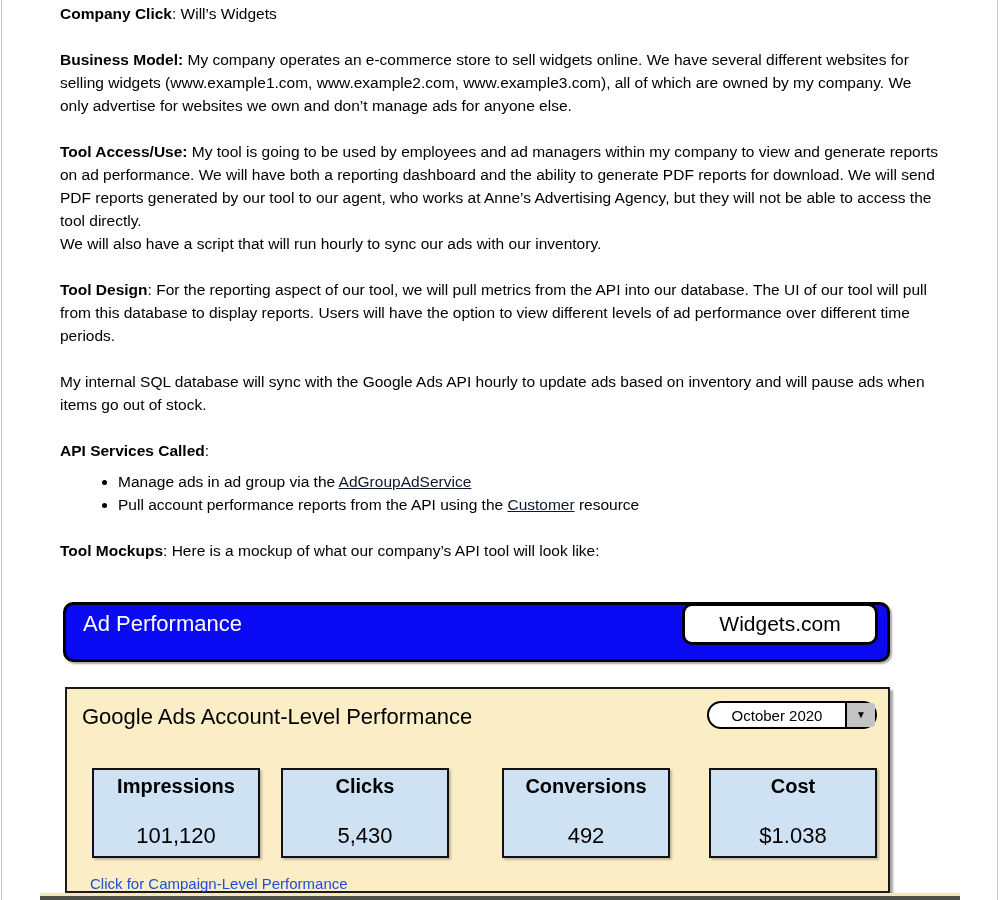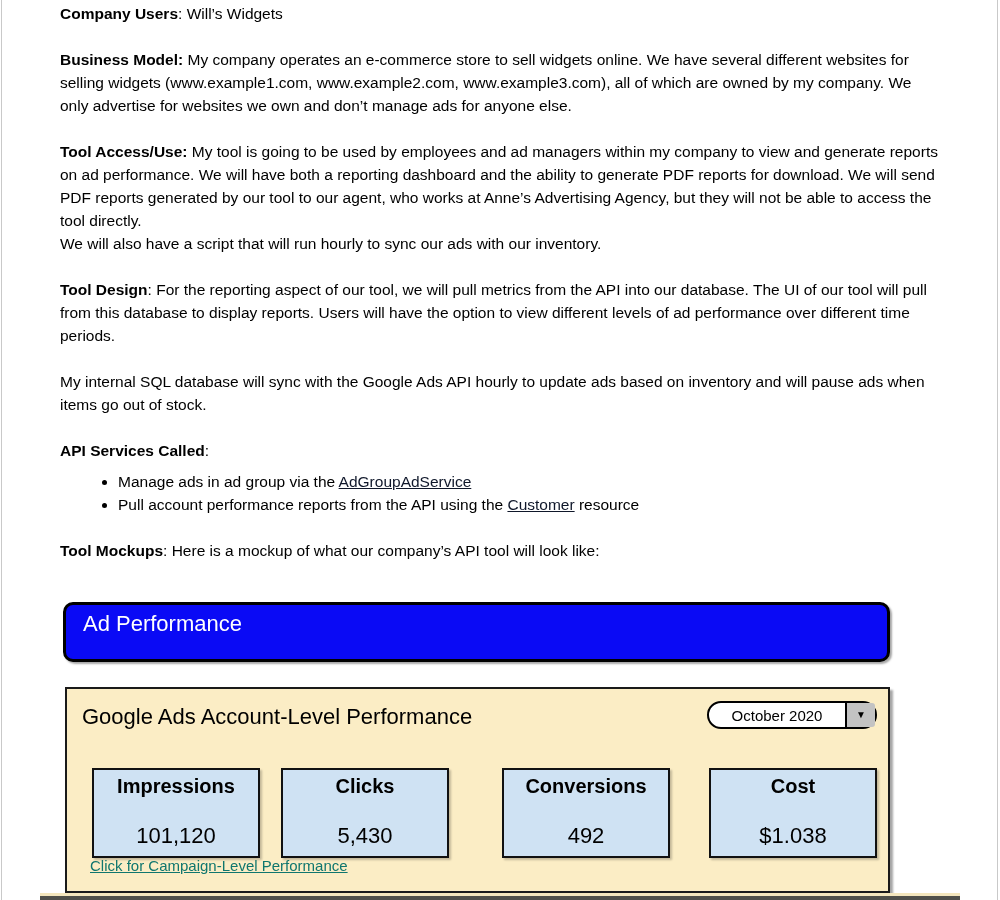--- a/index.html
+++ b/index.html
@@ -76,40 +76,40 @@
     box-shadow:2px 2px 2px rgba(0,0,0,0.22);
   }
   .card .metric-label{font-weight:700;font-size:20px;margin-top:5px;}
   .card .metric-value{font-size:22px;margin-bottom:7px;}
   .card.c1{left:25px;}
   .card.c2{left:214px;}
   .card.c3{left:435px;}
   .card.c4{left:642px;gap:8px;}
 
   .camp-link{
-    position:absolute;left:23px;top:168px;
-    font-size:15px;color:#0f766e;text-decoration:underline;cursor:pointer;
+    position:absolute;left:23px;top:186px;
+    font-size:15px;color:#1d4ed8;cursor:pointer;
   }
 
   
   .bottom-strip{
     position:absolute;left:40px;top:893px;width:920px;height:7px;
     box-sizing:border-box;
     background:#f4e6bd;border-bottom:4px solid #50504a;
   }
 </style>
 </head>
 <body>
 
 <div class="edge left"></div>
 <div class="edge right"></div>
 
 <div class="doc">
 
-  <p class="para"><b>Company Users</b><span>: Will’s Widgets</span></p>
+  <p class="para"><b>Company Click</b><span>: Will’s Widgets</span></p>
 
   <p class="para"><b>Business Model:</b><span> My company operates an e-commerce store to sell widgets online. We have several different websites for selling widgets (www.example1.com, www.example2.com, www.example3.com), all of which are owned by my company. We only advertise for websites we own and don’t manage ads for anyone else.</span></p>
 
   <p class="para"><b>Tool Access/Use:</b><span> My tool is going to be used by employees and ad managers within my company to view and generate reports on ad performance. We will have both a reporting dashboard and the ability to generate PDF reports for download. We will send PDF reports generated by our tool to our agent, who works at Anne’s Advertising Agency, but they will not be able to access the tool directly.</span><br><span>We will also have a script that will run hourly to sync our ads with our inventory.</span></p>
 
   <p class="para"><b>Tool Design</b><span>: For the reporting aspect of our tool, we will pull metrics from the API into our database. The UI of our tool will pull from this database to display reports. Users will have the option to view different levels of ad performance over different time periods.</span></p>
 
   <p class="para"><span>My internal SQL database will sync with the Google Ads API hourly to update ads based on inventory and will pause ads when items go out of stock.</span></p>
 
   <p class="para tight"><b>API Services Called</b><span>:</span></p>
@@ -118,20 +118,21 @@
     <li><span>Manage ads in ad group via the </span><a class="doclink">AdGroupAdService</a><span></span></li>
     <li><span>Pull account performance reports from the API using the </span><a class="doclink">Customer</a><span> resource</span></li>
   </ul>
 
   <p class="para"><b>Tool Mockups</b><span>: Here is a mockup of what our company’s API tool will look like:</span></p>
 
 </div>
 
 <div class="appbar">
   <span class="appbar-title">Ad Performance</span>
+  <button class="site-btn">Widgets.com</button>
 </div>
 
 <div class="panel">
   <div class="panel-title">Google Ads Account-Level Performance</div>
 
   <div class="dropdown">
     <span class="dropdown-value">October 2020</span>
     <span class="dropdown-btn">
         <span class="arrow">▼</span>
       </span>

